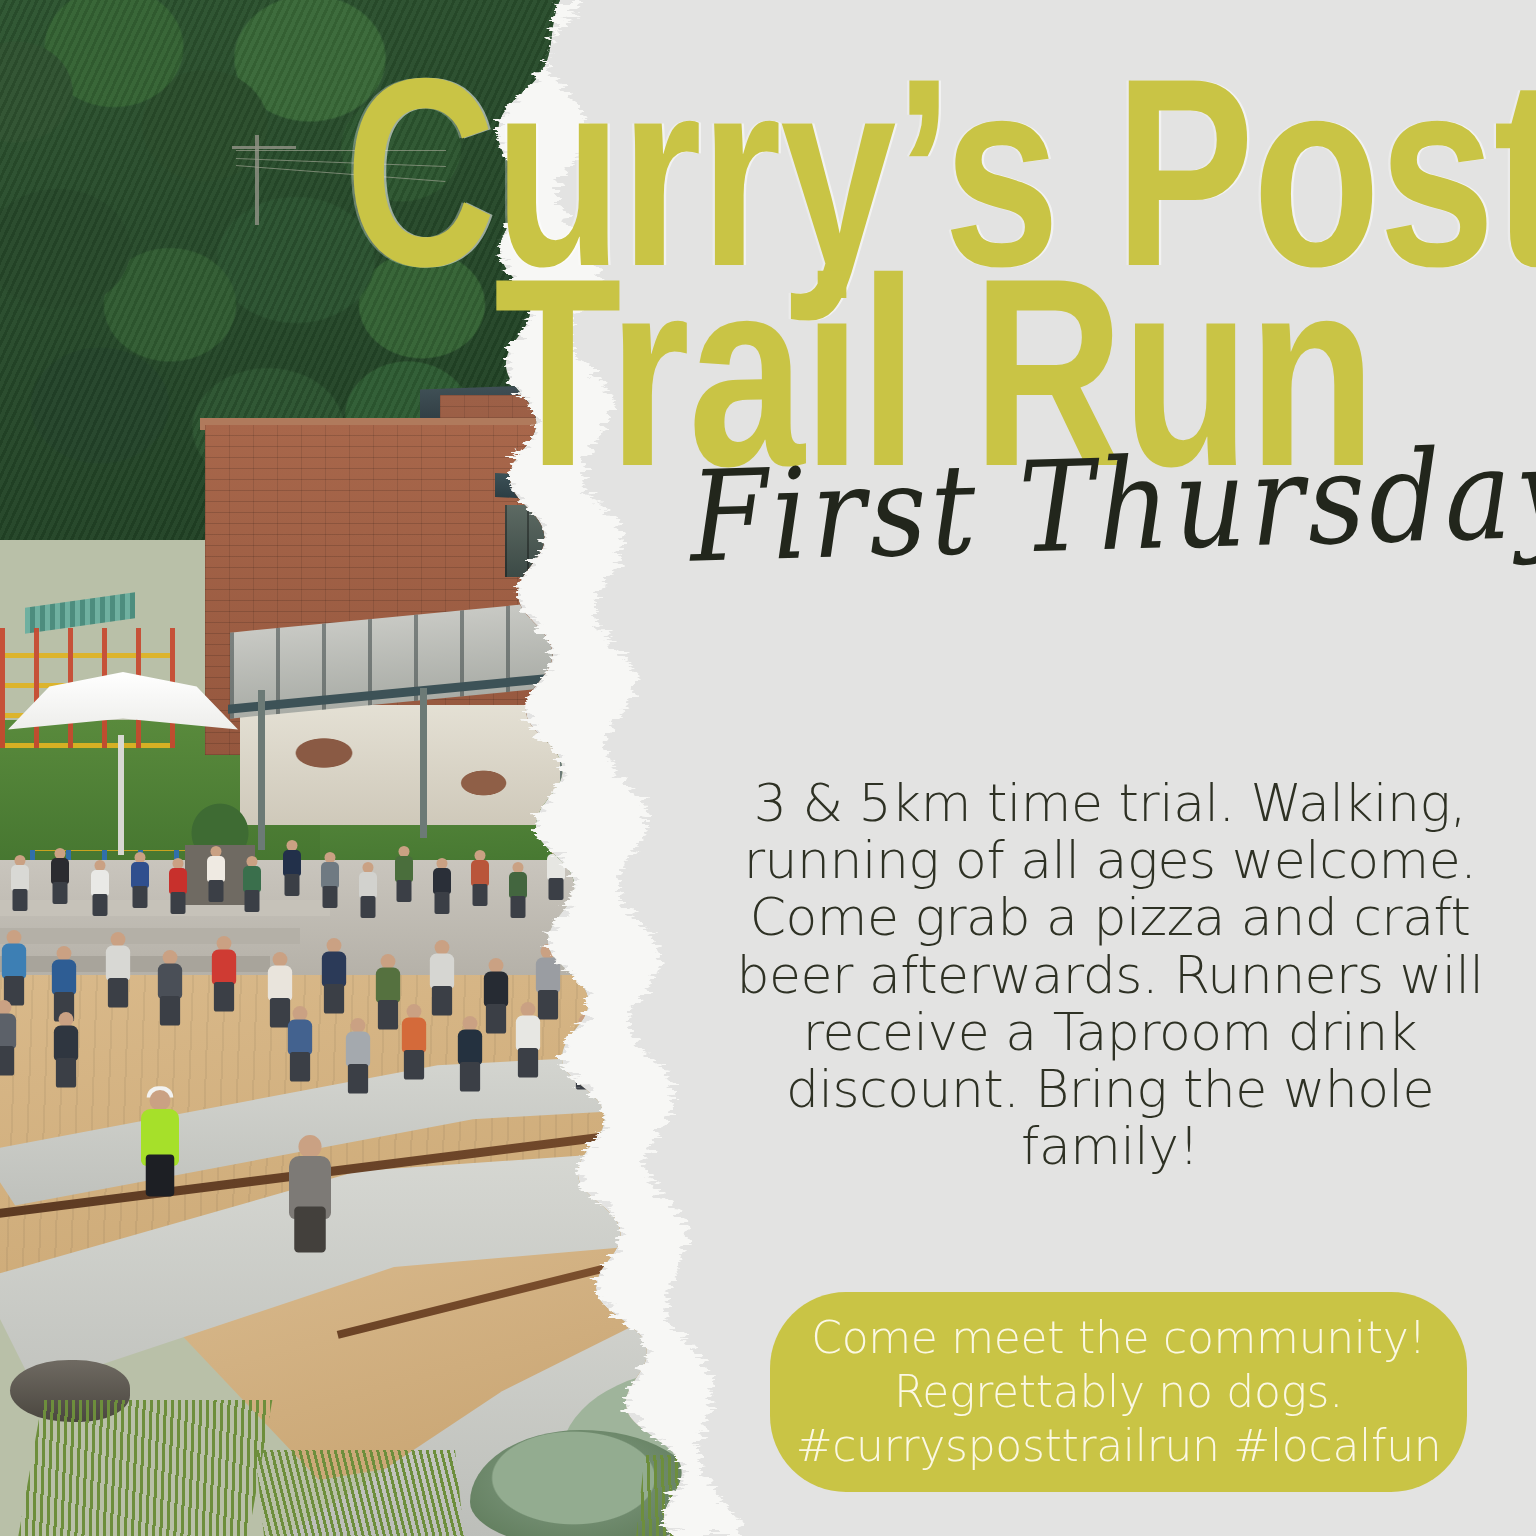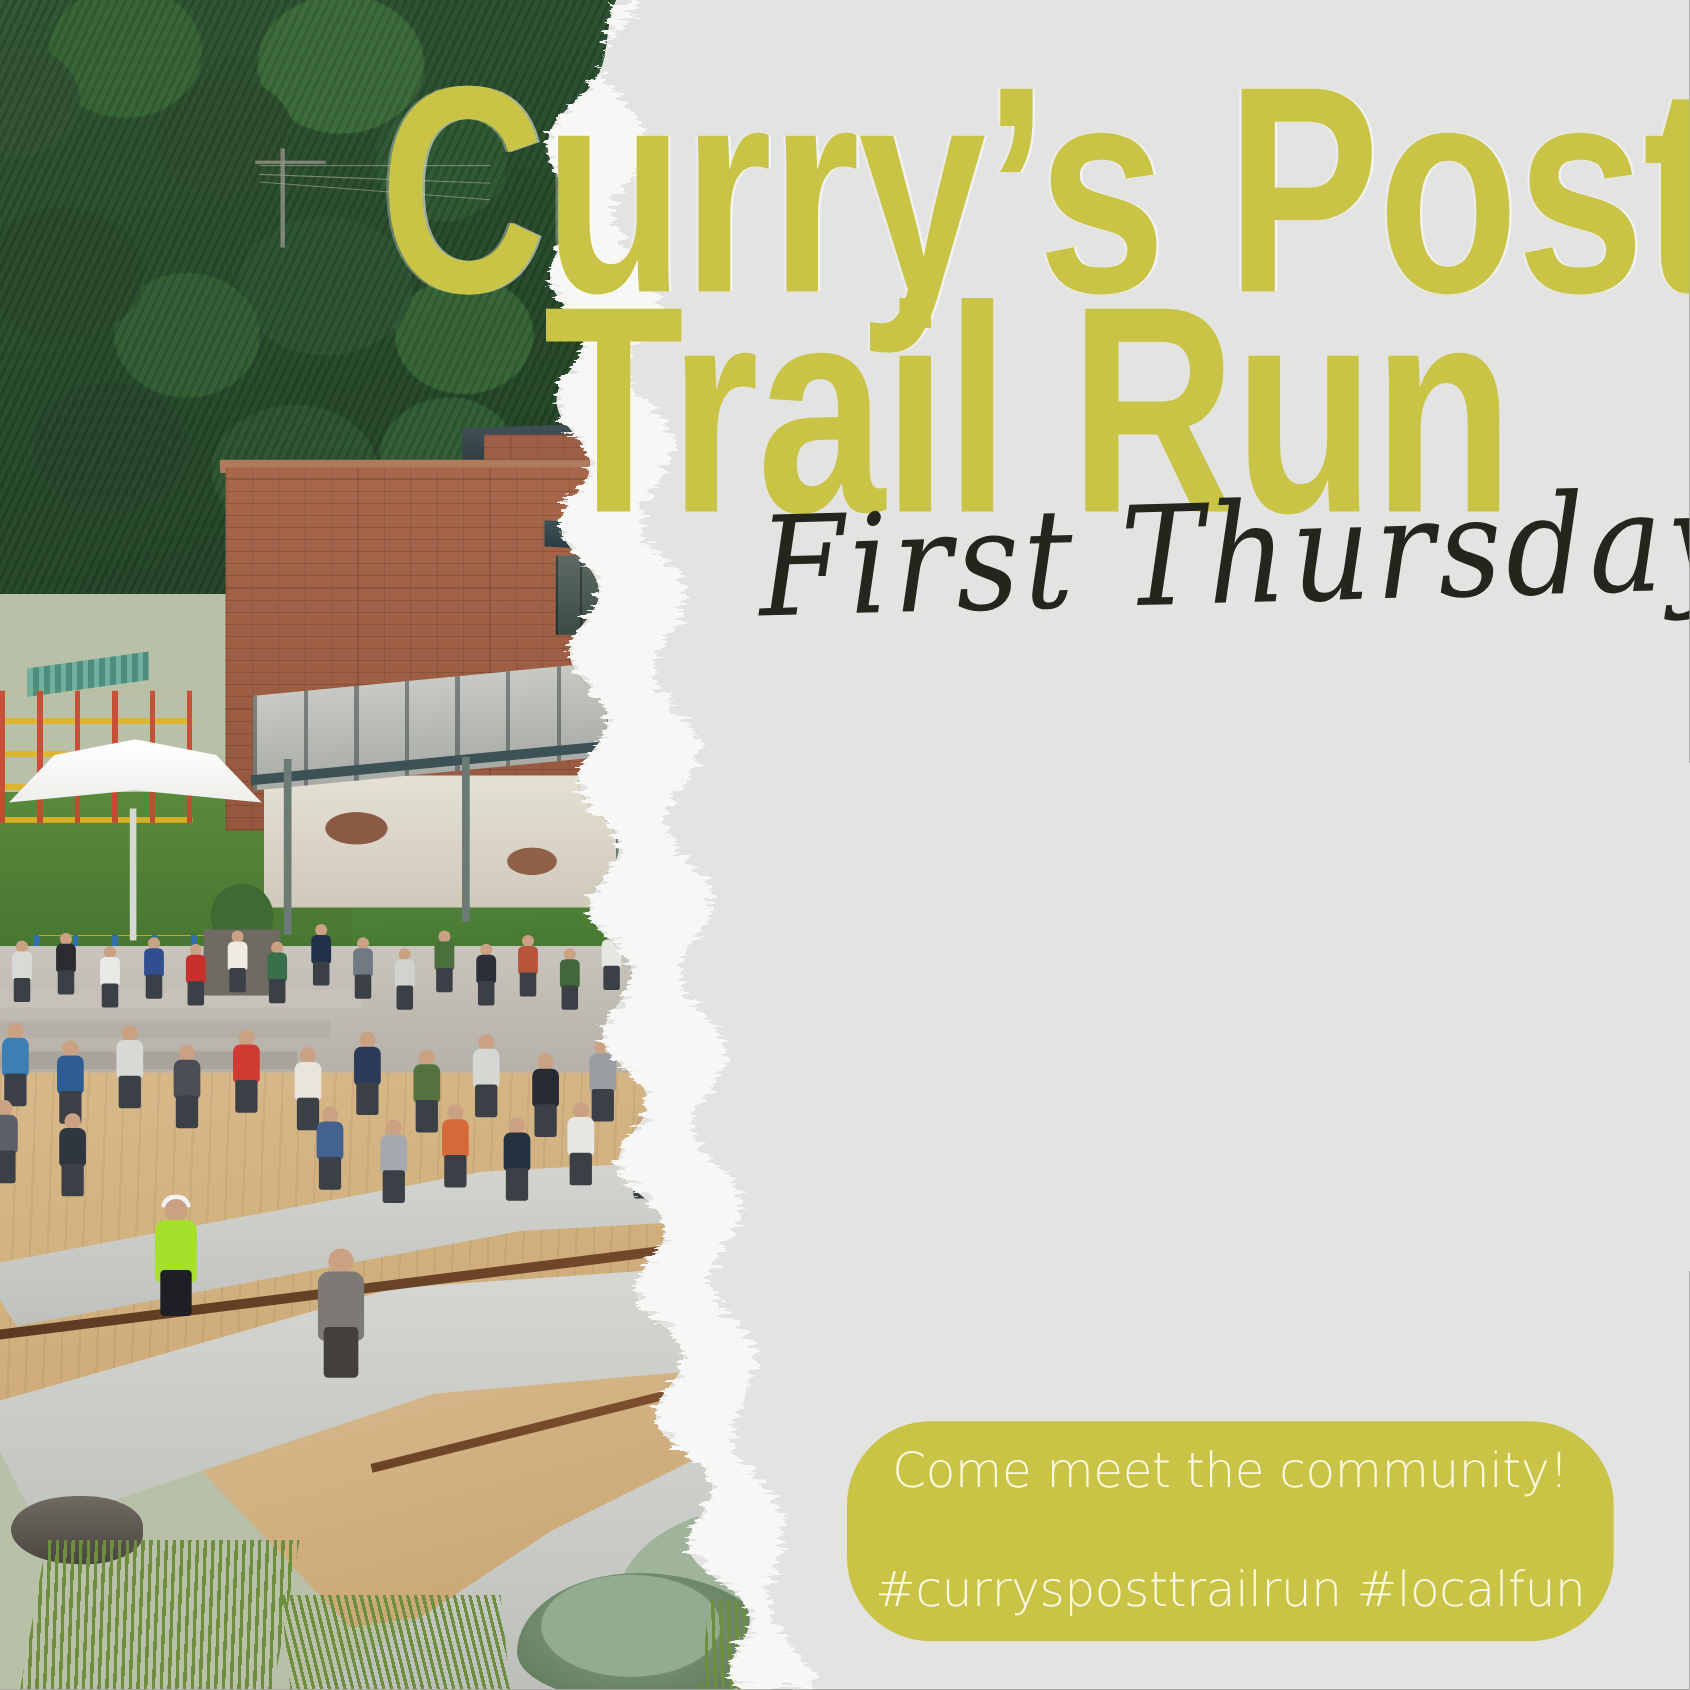--- a/index.html
+++ b/index.html
@@ -584,23 +584,24 @@
   </svg>
 
   <div id="title-block">
     <div class="title-line" id="title1">Curry’s Post</div>
     <div class="title-line" id="title2">Trail Run</div>
     <div id="script">First Thursday</div>
 
     <div id="date-head">
     </div>
 
+    <div id="body-copy">3 &amp; 5km time trial. Walking, running of all ages welcome. Come grab a pizza and craft beer afterwards. Runners will receive a Taproom drink discount. Bring the whole family!</div>
   </div>
 
   <div id="cta-box">
     <div id="cta-text">
       <span>Come meet the community!</span><br>
-      <br>
+      <span>Regrettably no dogs.</span><br>
       <span>#currysposttrailrun #localfun</span>
     </div>
   </div>
 
 </div>
 
 </body></html>

